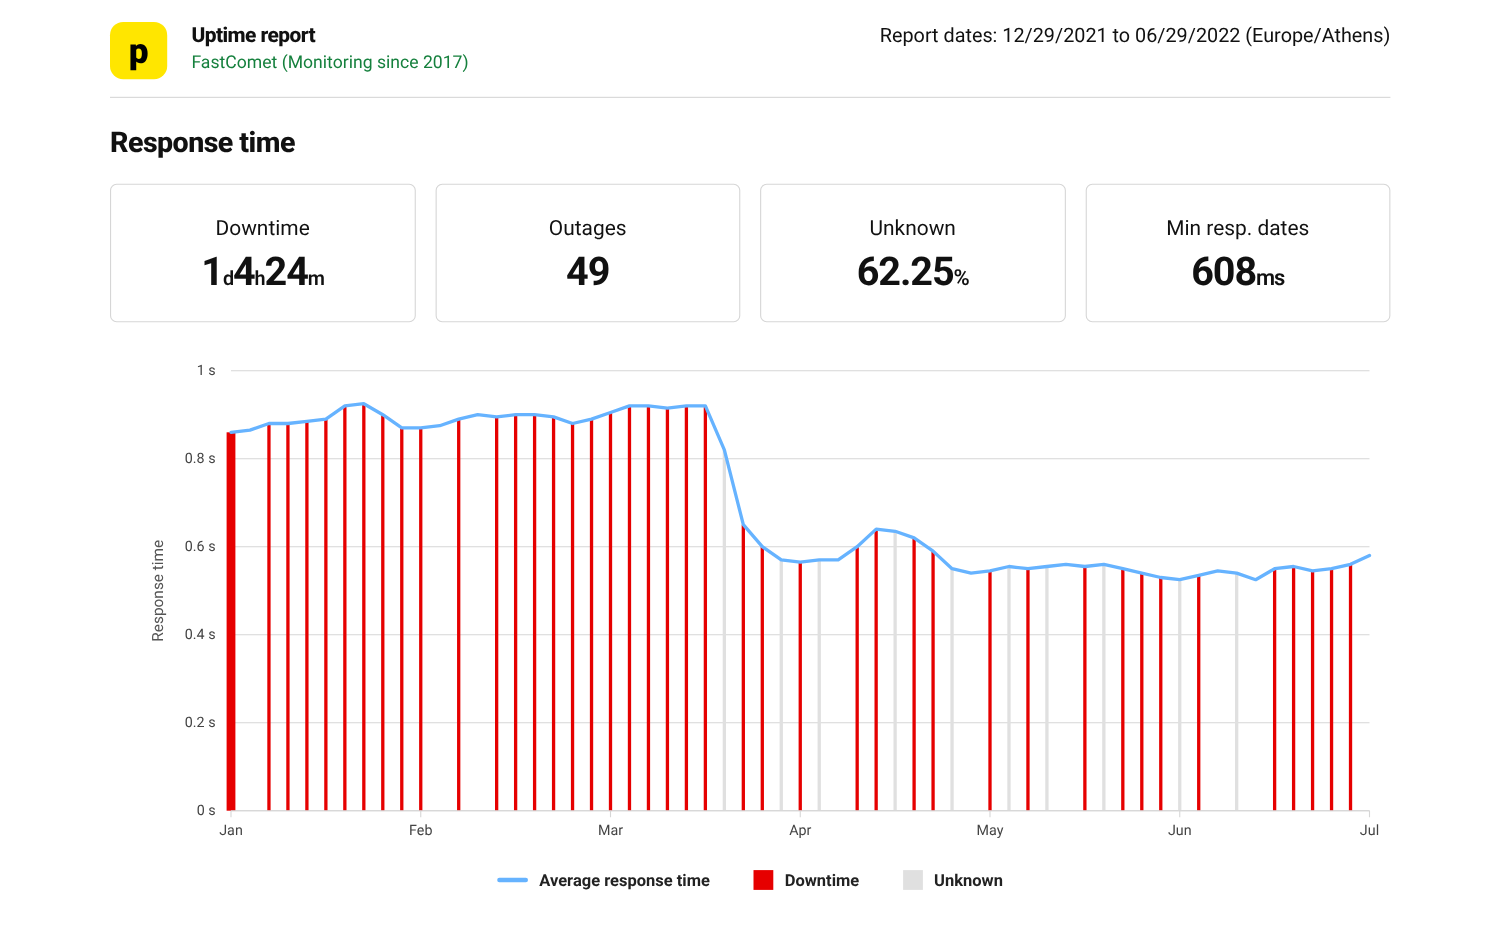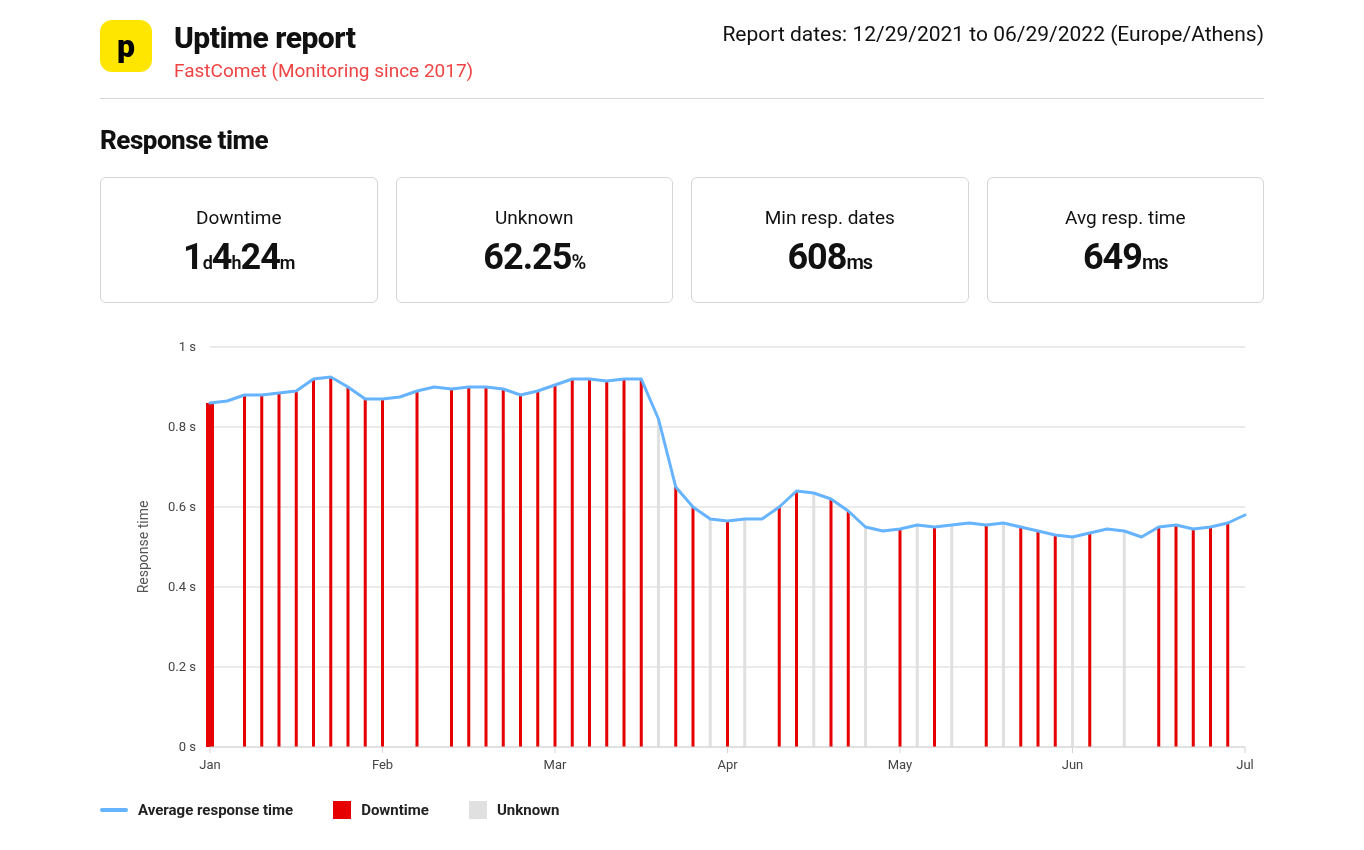--- a/index.html
+++ b/index.html
@@ -1,33 +1,33 @@
 <!DOCTYPE html>
 <html><head>
 <meta charset="utf-8">
 <style>
   html,body{margin:0;padding:0;background:#fff;color:#111;font-family:-apple-system,BlinkMacSystemFont,"Segoe UI",Roboto,Helvetica,Arial,sans-serif;}
   .page{width:1364px;height:850px;box-sizing:border-box;padding:20px 100px 0 100px;}
   .header{display:flex;align-items:flex-start;justify-content:space-between;}
   .header-left{display:flex;align-items:flex-start;}
   .logo{width:52px;height:52px;border-radius:12px;background:#ffe600;display:flex;align-items:center;justify-content:center;font-weight:900;font-size:32px;color:#000;margin-right:22px;}
-  h1{margin:0;font-size:30px;font-weight:800;letter-spacing:-0.5px;}
-  .subtitle{margin-top:4px;font-size:19px;color:#ef4444;}
-  .report-dates{font-size:21px;color:#111;text-align:right;padding-top:2px;}
+  h1{margin:0;font-size:19px;font-weight:800;letter-spacing:-0.5px;}
+  .subtitle{margin-top:4px;font-size:16px;color:#15803d;}
+  .report-dates{font-size:18px;color:#111;text-align:right;padding-top:2px;}
   hr.rule{border:none;border-top:1px solid #d6d6d6;margin:16px 0 26px 0;}
   h2.section{margin:0 0 22px 0;font-size:26px;font-weight:800;letter-spacing:-0.5px;}
   .cards{display:flex;gap:18px;}
   .card{flex:1;border:1px solid #d6d6d6;border-radius:6px;height:124px;display:flex;flex-direction:column;align-items:center;justify-content:center;}
   .card-label{font-size:19px;color:#111;margin-bottom:10px;}
   .card-value{font-size:36px;font-weight:700;letter-spacing:-1px;line-height:1;}
   .card-value .unit{font-size:20px;font-weight:600;}
   .card-value .unit-sm{font-size:18px;font-weight:600;}
   .chart-wrap{margin-top:34px;margin-left:30px;}
   .chart-svg{display:block;}
-  .legend{display:flex;align-items:center;gap:40px;margin-top:14px;font-size:15px;font-weight:700;color:#222;}
+  .legend{display:flex;justify-content:center;align-items:center;gap:40px;margin-top:14px;font-size:15px;font-weight:700;color:#222;}
   .legend-item{display:flex;align-items:center;gap:10px;}
   .swatch-line{width:28px;height:4px;border-radius:2px;background:#66b3ff;}
   .swatch-box{width:18px;height:18px;}
   .axis-label{font-size:14px;fill:#555;}
   .tick-label{font-size:13px;fill:#444;}
 </style>
 </head>
 <body>
 
 <div class="page">
@@ -49,30 +49,30 @@
   <h2 class="section">Response time</h2>
 
   <div class="cards">
     <div class="card">
       <div class="card-label">Downtime</div>
       <div class="card-value">
         <span>1</span><span class="unit-sm">d</span><span>4</span><span class="unit-sm">h</span><span>24</span><span class="unit-sm">m</span>
       </div>
     </div>
     <div class="card">
+      <div class="card-label">Outages</div>
+      <div class="card-value">49</div>
+    </div>
+    <div class="card">
       <div class="card-label">Unknown</div>
       <div class="card-value"><span>62.25</span><span class="unit">%</span></div>
     </div>
     <div class="card">
       <div class="card-label">Min resp. dates</div>
       <div class="card-value"><span>608</span><span class="unit">ms</span></div>
-    </div>
-    <div class="card">
-      <div class="card-label">Avg resp. time</div>
-      <div class="card-value"><span>649</span><span class="unit">ms</span></div>
     </div>
   </div>
 
   <div class="chart-wrap">
     <svg id="chart" class="chart-svg" width="1130" height="450">
         <line x1="80" x2="1115" y1="410" y2="410" stroke="#d6d6d6" stroke-width="1"></line>
         <text x="66" y="414" text-anchor="end" class="tick-label">0 s</text>
         <line x1="80" x2="1115" y1="330" y2="330" stroke="#d6d6d6" stroke-width="1"></line>
         <text x="66" y="334" text-anchor="end" class="tick-label">0.2 s</text>
         <line x1="80" x2="1115" y1="250" y2="250" stroke="#d6d6d6" stroke-width="1"></line>

